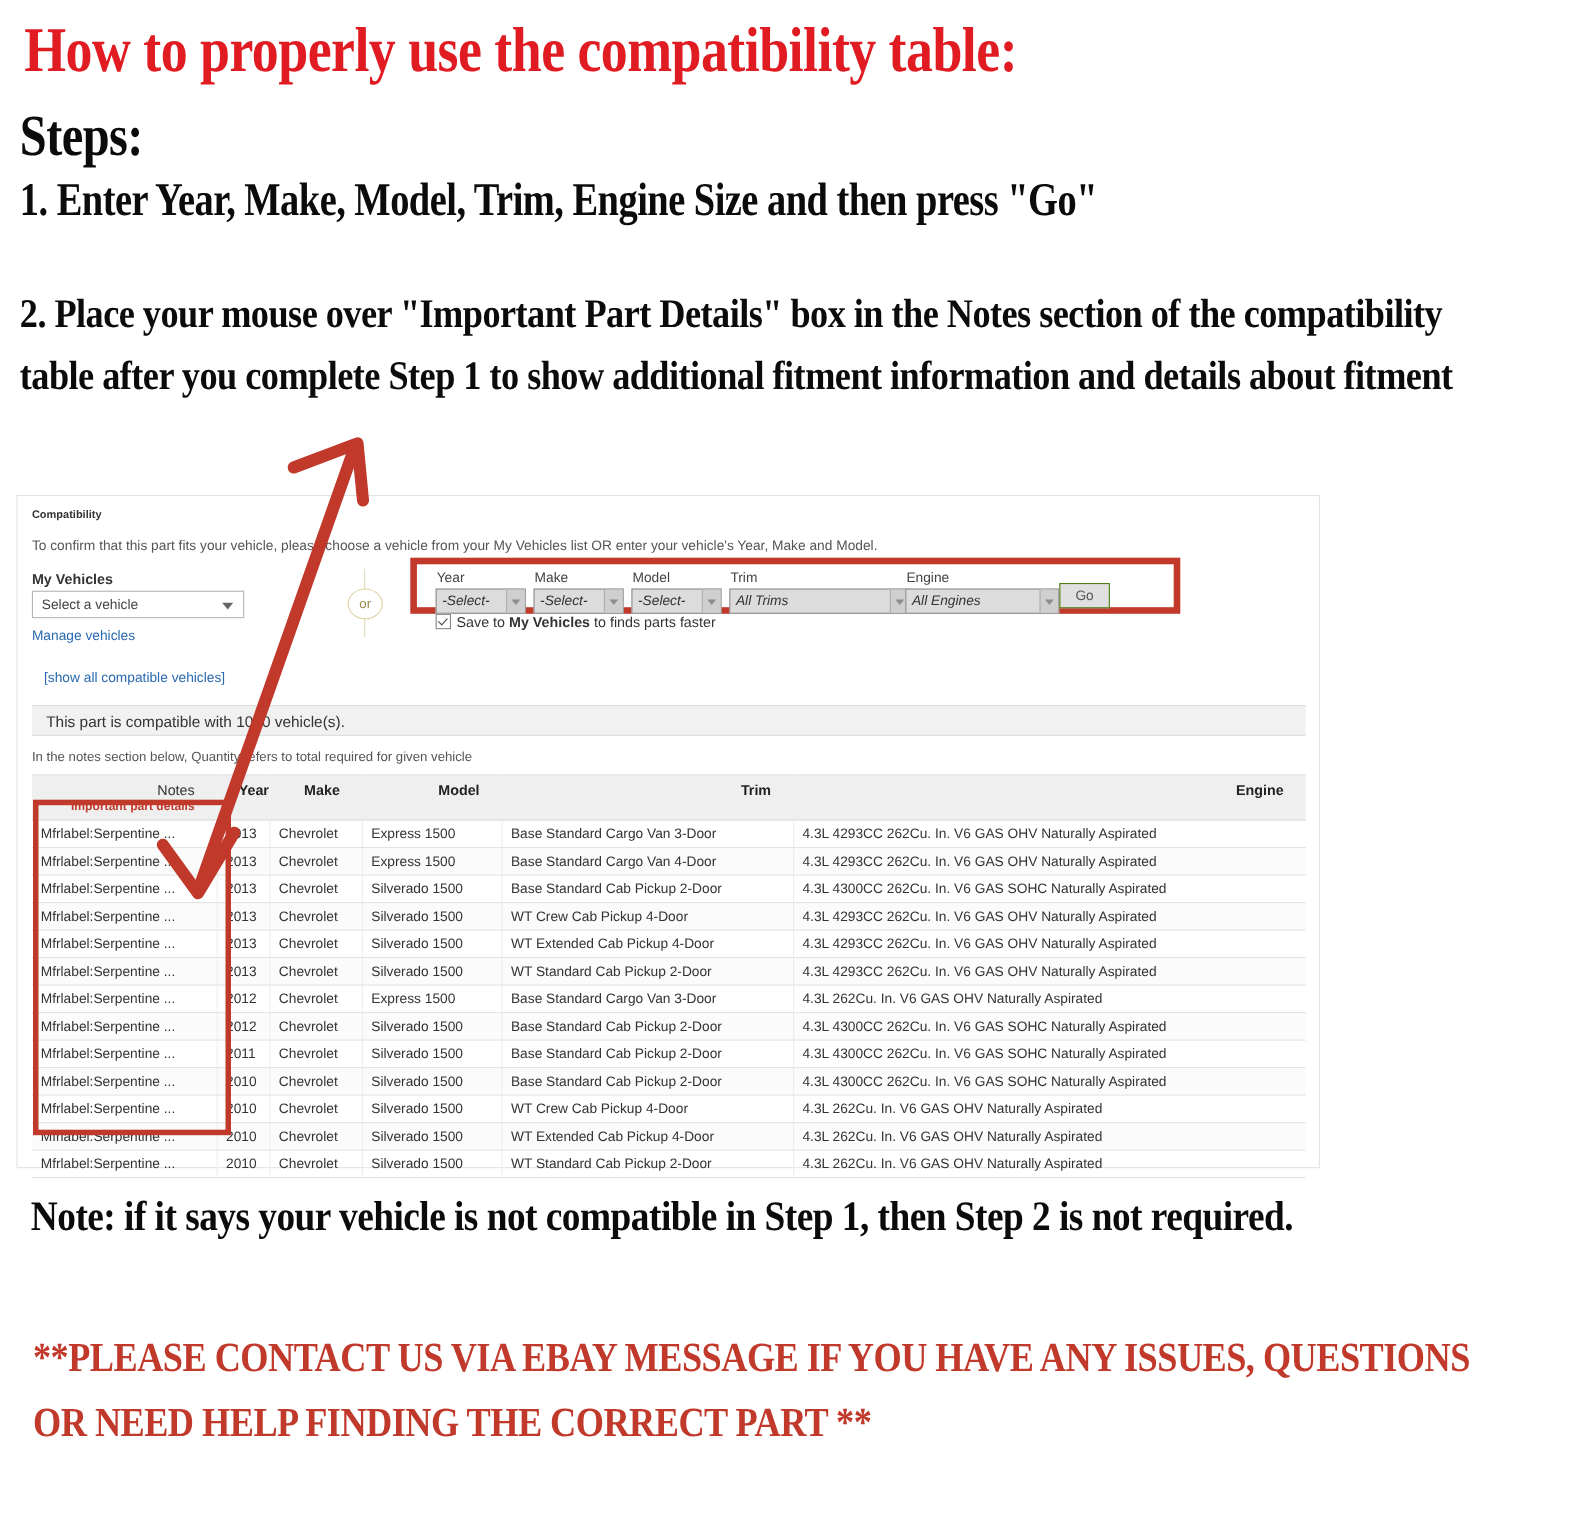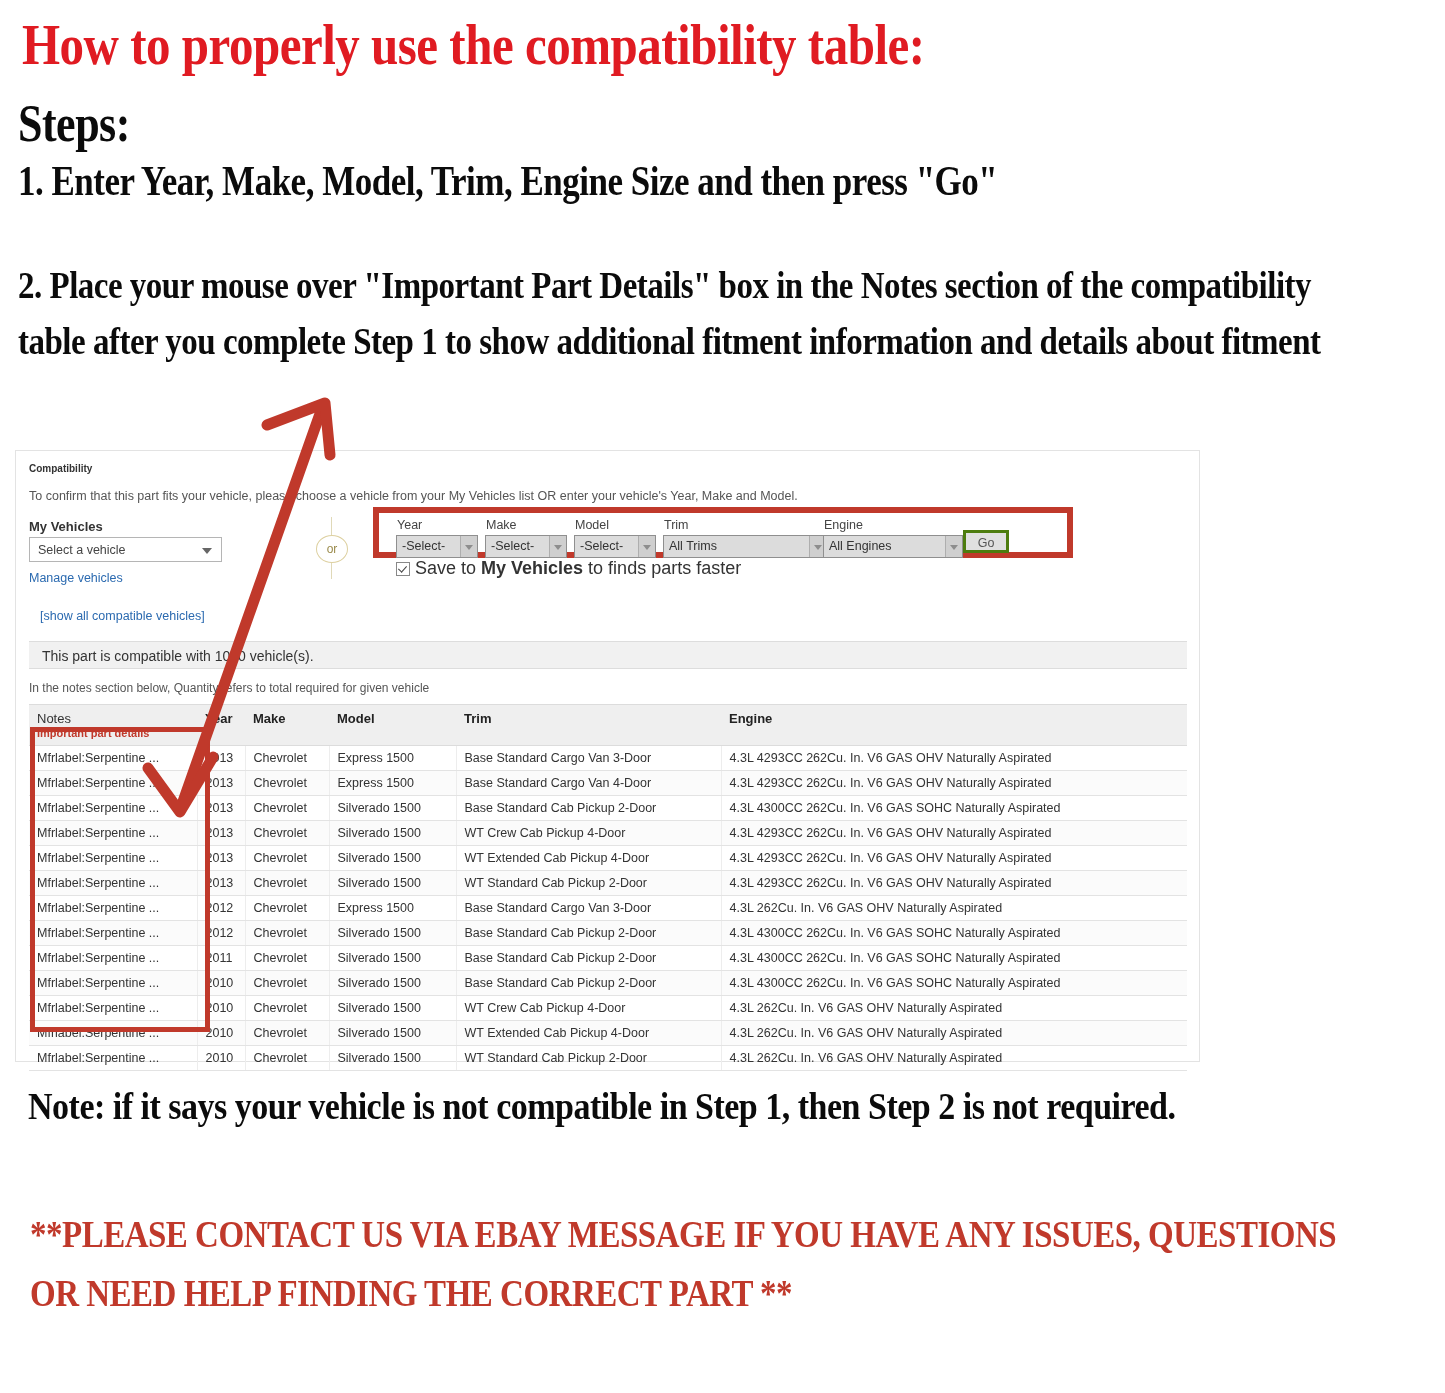--- a/index.html
+++ b/index.html
@@ -101,36 +101,36 @@
   #form-redbox{
     position:absolute;left:357px;top:56px;width:700px;height:51px;
     border:6px solid #c0392b;box-sizing:border-box;background:transparent;
   }
   .fld{position:absolute;}
   .fld .lbl{font-size:12.5px;color:#444;position:absolute;top:0;left:1px;}
   .fld .sel{
     position:absolute;top:17px;left:0;height:23px;
     border:1px solid #8f8f8f;background:#dcdcdc;box-sizing:border-box;
   }
-  .fld .sel .v{position:absolute;left:5px;top:3px;font-size:12.5px;color:#333;white-space:nowrap;}
+  .fld .sel .v{position:absolute;left:5px;top:3px;font-size:12.5px;color:#333;white-space:nowrap;font-style:italic;}
   .fld .sel .arw{
     position:absolute;right:0;top:0;width:17px;height:100%;
     background:#cfcfcf;border-left:1px solid #aeaeae;box-sizing:border-box;
   }
   .fld .sel .arw:after{
     content:"";position:absolute;left:4px;top:9px;width:0;height:0;
     border-left:4px solid transparent;border-right:4px solid transparent;
     border-top:5px solid #8d8d8d;
   }
   #go-btn{
     position:absolute;left:584px;top:17px;width:46px;height:23px;
-    background:#e0e0e0;border:3px solid #4d7c0f;box-sizing:border-box;
+    background:#e0e0e0;border:1px solid #4d7c0f;box-sizing:border-box;
     text-align:center;line-height:21px;font-size:12.5px;color:#555;
   }
-  #save-row{position:absolute;left:17px;top:45px;font-size:18px;color:#333;white-space:nowrap;}
+  #save-row{position:absolute;left:17px;top:45px;font-size:13px;color:#333;white-space:nowrap;}
   #save-chk{
     display:inline-block;width:12px;height:12px;border:1px solid #888;background:#fff;
     vertical-align:-2px;margin-right:5px;position:relative;
   }
   #save-chk:after{
     content:"";position:absolute;left:3px;top:1px;width:4px;height:7px;
     border:solid #444;border-width:0 1.6px 1.6px 0;transform:rotate(42deg);
   }
 
   
@@ -143,21 +143,21 @@
   #notes-hint{position:absolute;left:13px;top:230px;font-size:12px;color:#555;}
 
   
   #fit-table{
     position:absolute;left:13px;top:253px;width:1158px;
     border-collapse:collapse;table-layout:fixed;
     font-size:12.5px;color:#333;
   }
   #fit-table th{
     background:#efefef;border:1px solid #dcdcdc;border-left:none;border-right:none;
-    text-align:left;padding:6px 8px;font-weight:bold;font-size:13px;color:#222;
+    text-align:right;padding:6px 20px;font-weight:bold;font-size:13px;color:#222;
     height:28px;vertical-align:top;
   }
   #fit-table th.notes-th{font-weight:normal;}
   #fit-table th.notes-th .n1{font-weight:normal;color:#333;display:block;}
   #fit-table th.notes-th .n2{color:#c0392b;font-weight:bold;font-size:11px;display:block;margin-top:1px;}
   #fit-table td{
     border-bottom:1px solid #e3e3e3;border-right:1px solid #ededed;
     padding:4px 8px;height:16px;white-space:nowrap;overflow:hidden;
   }
   #fit-table td:last-child{border-right:none;}

